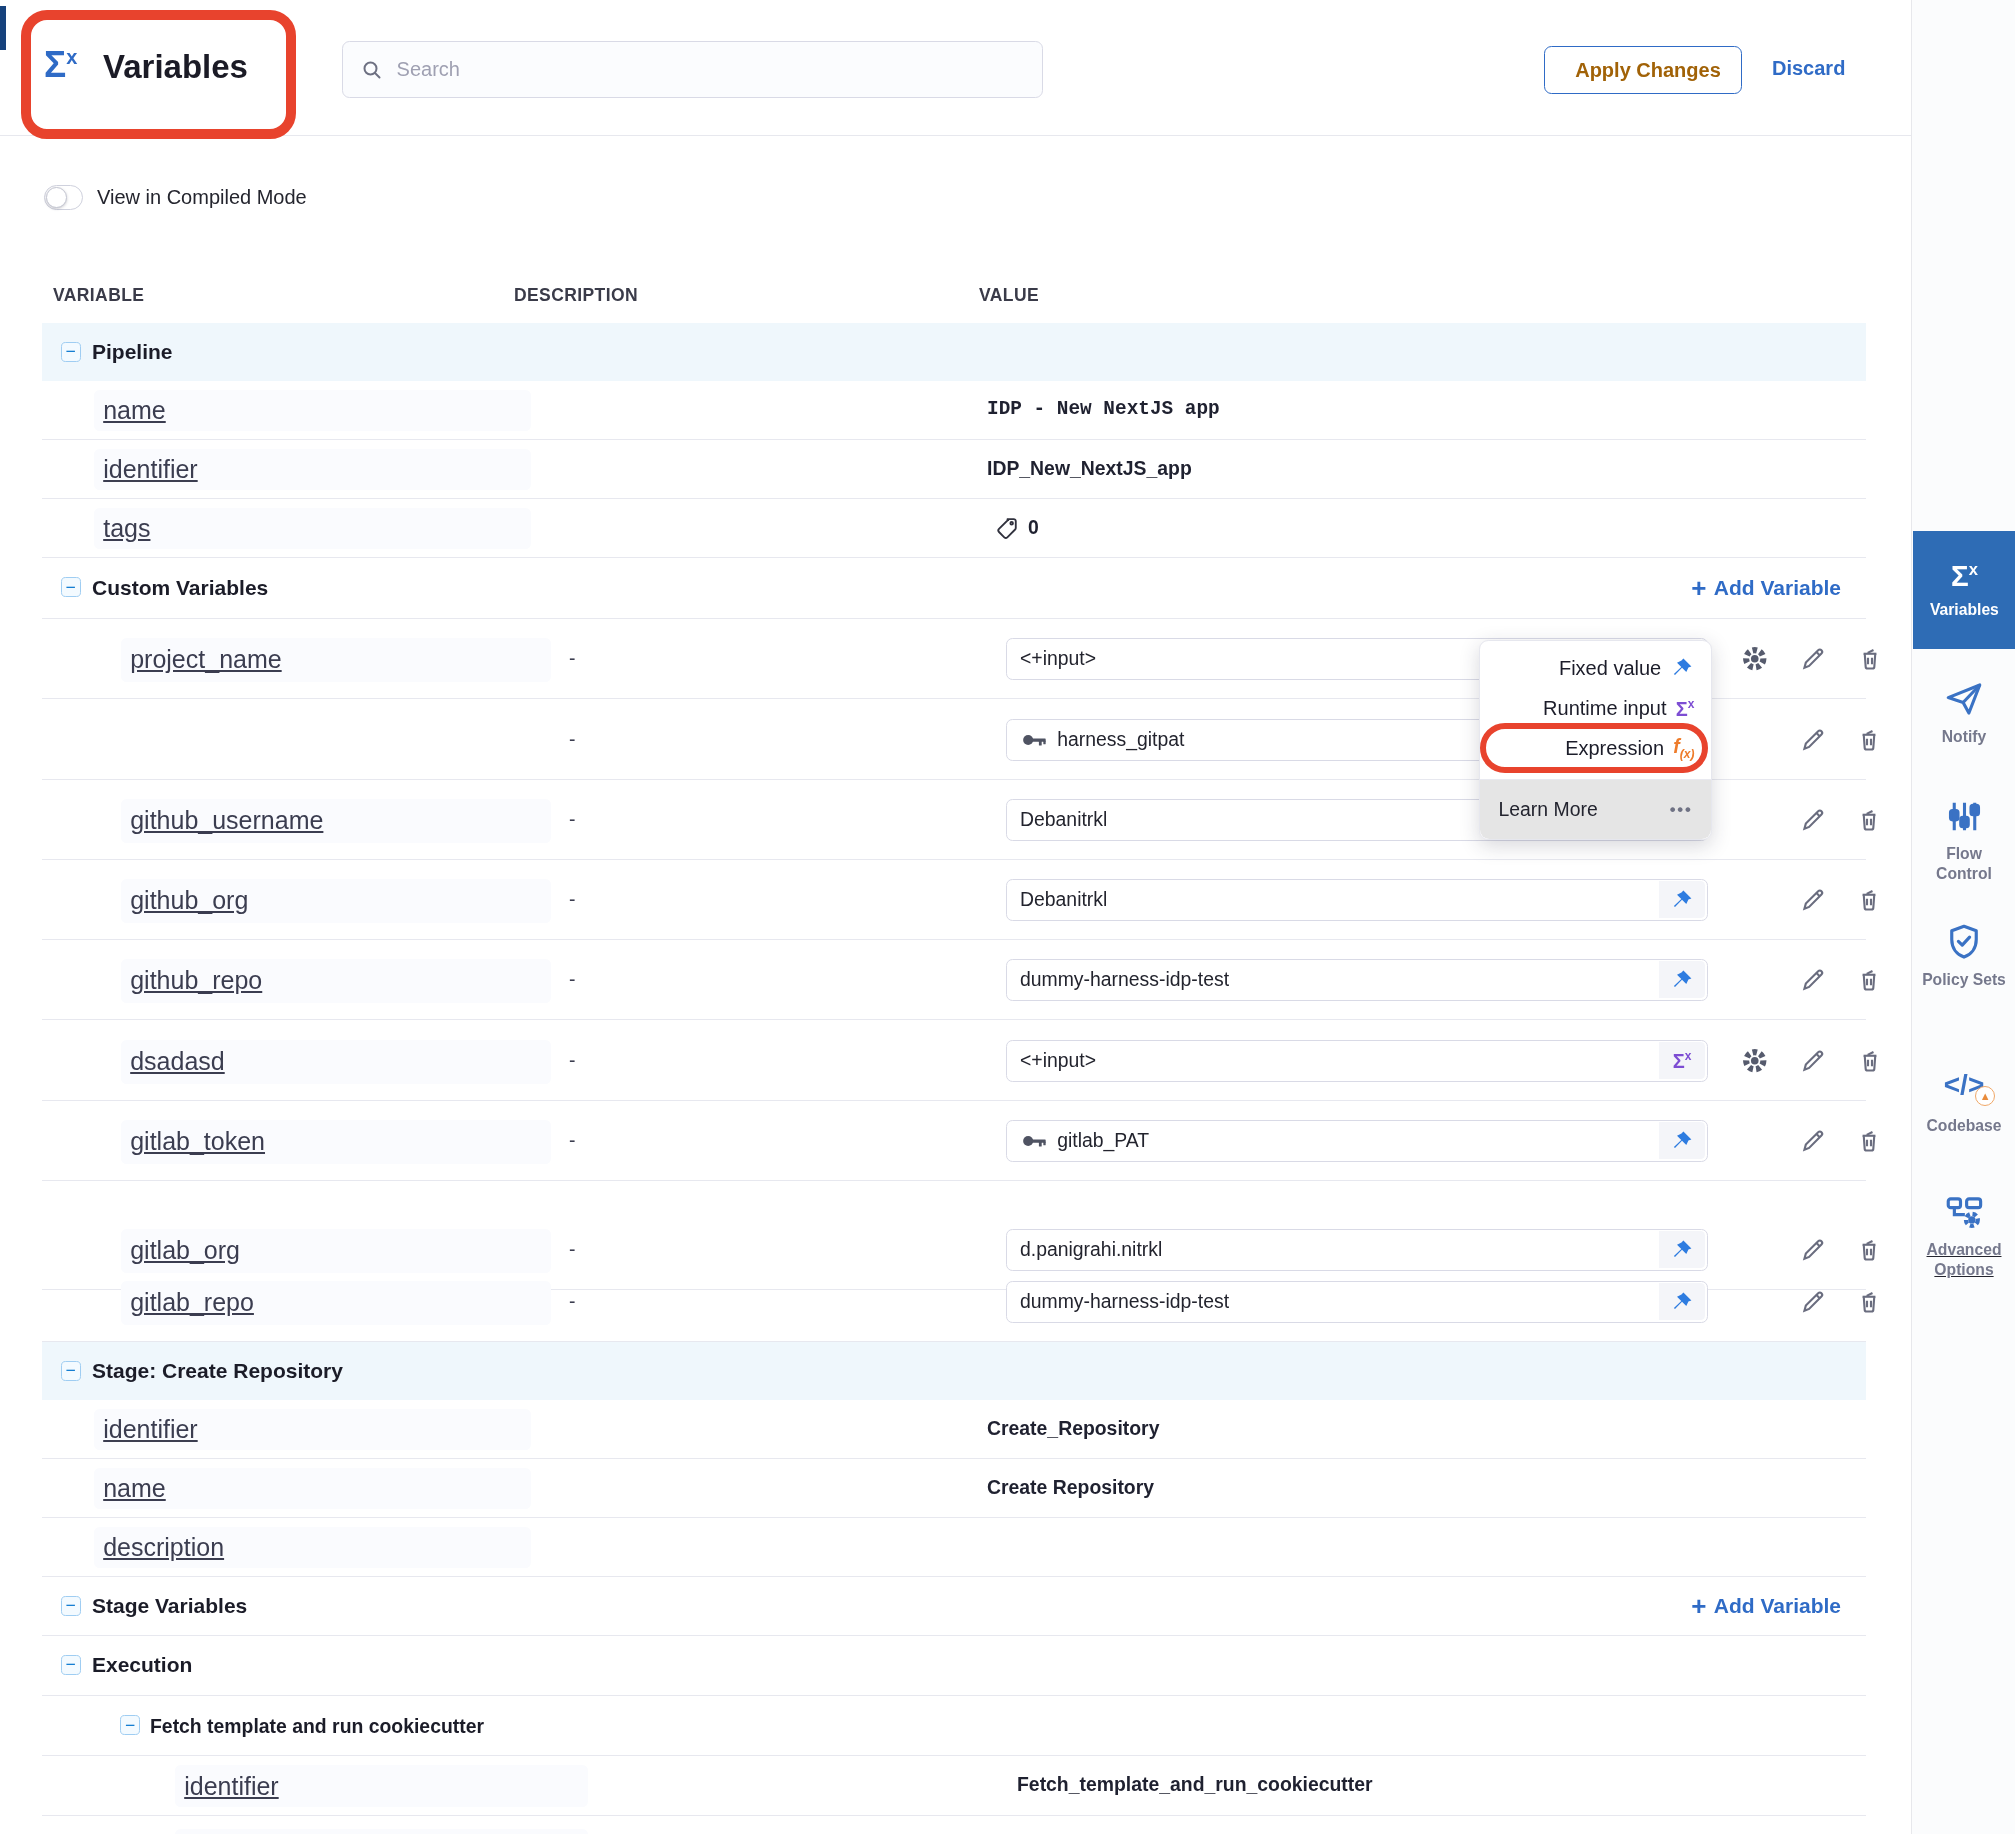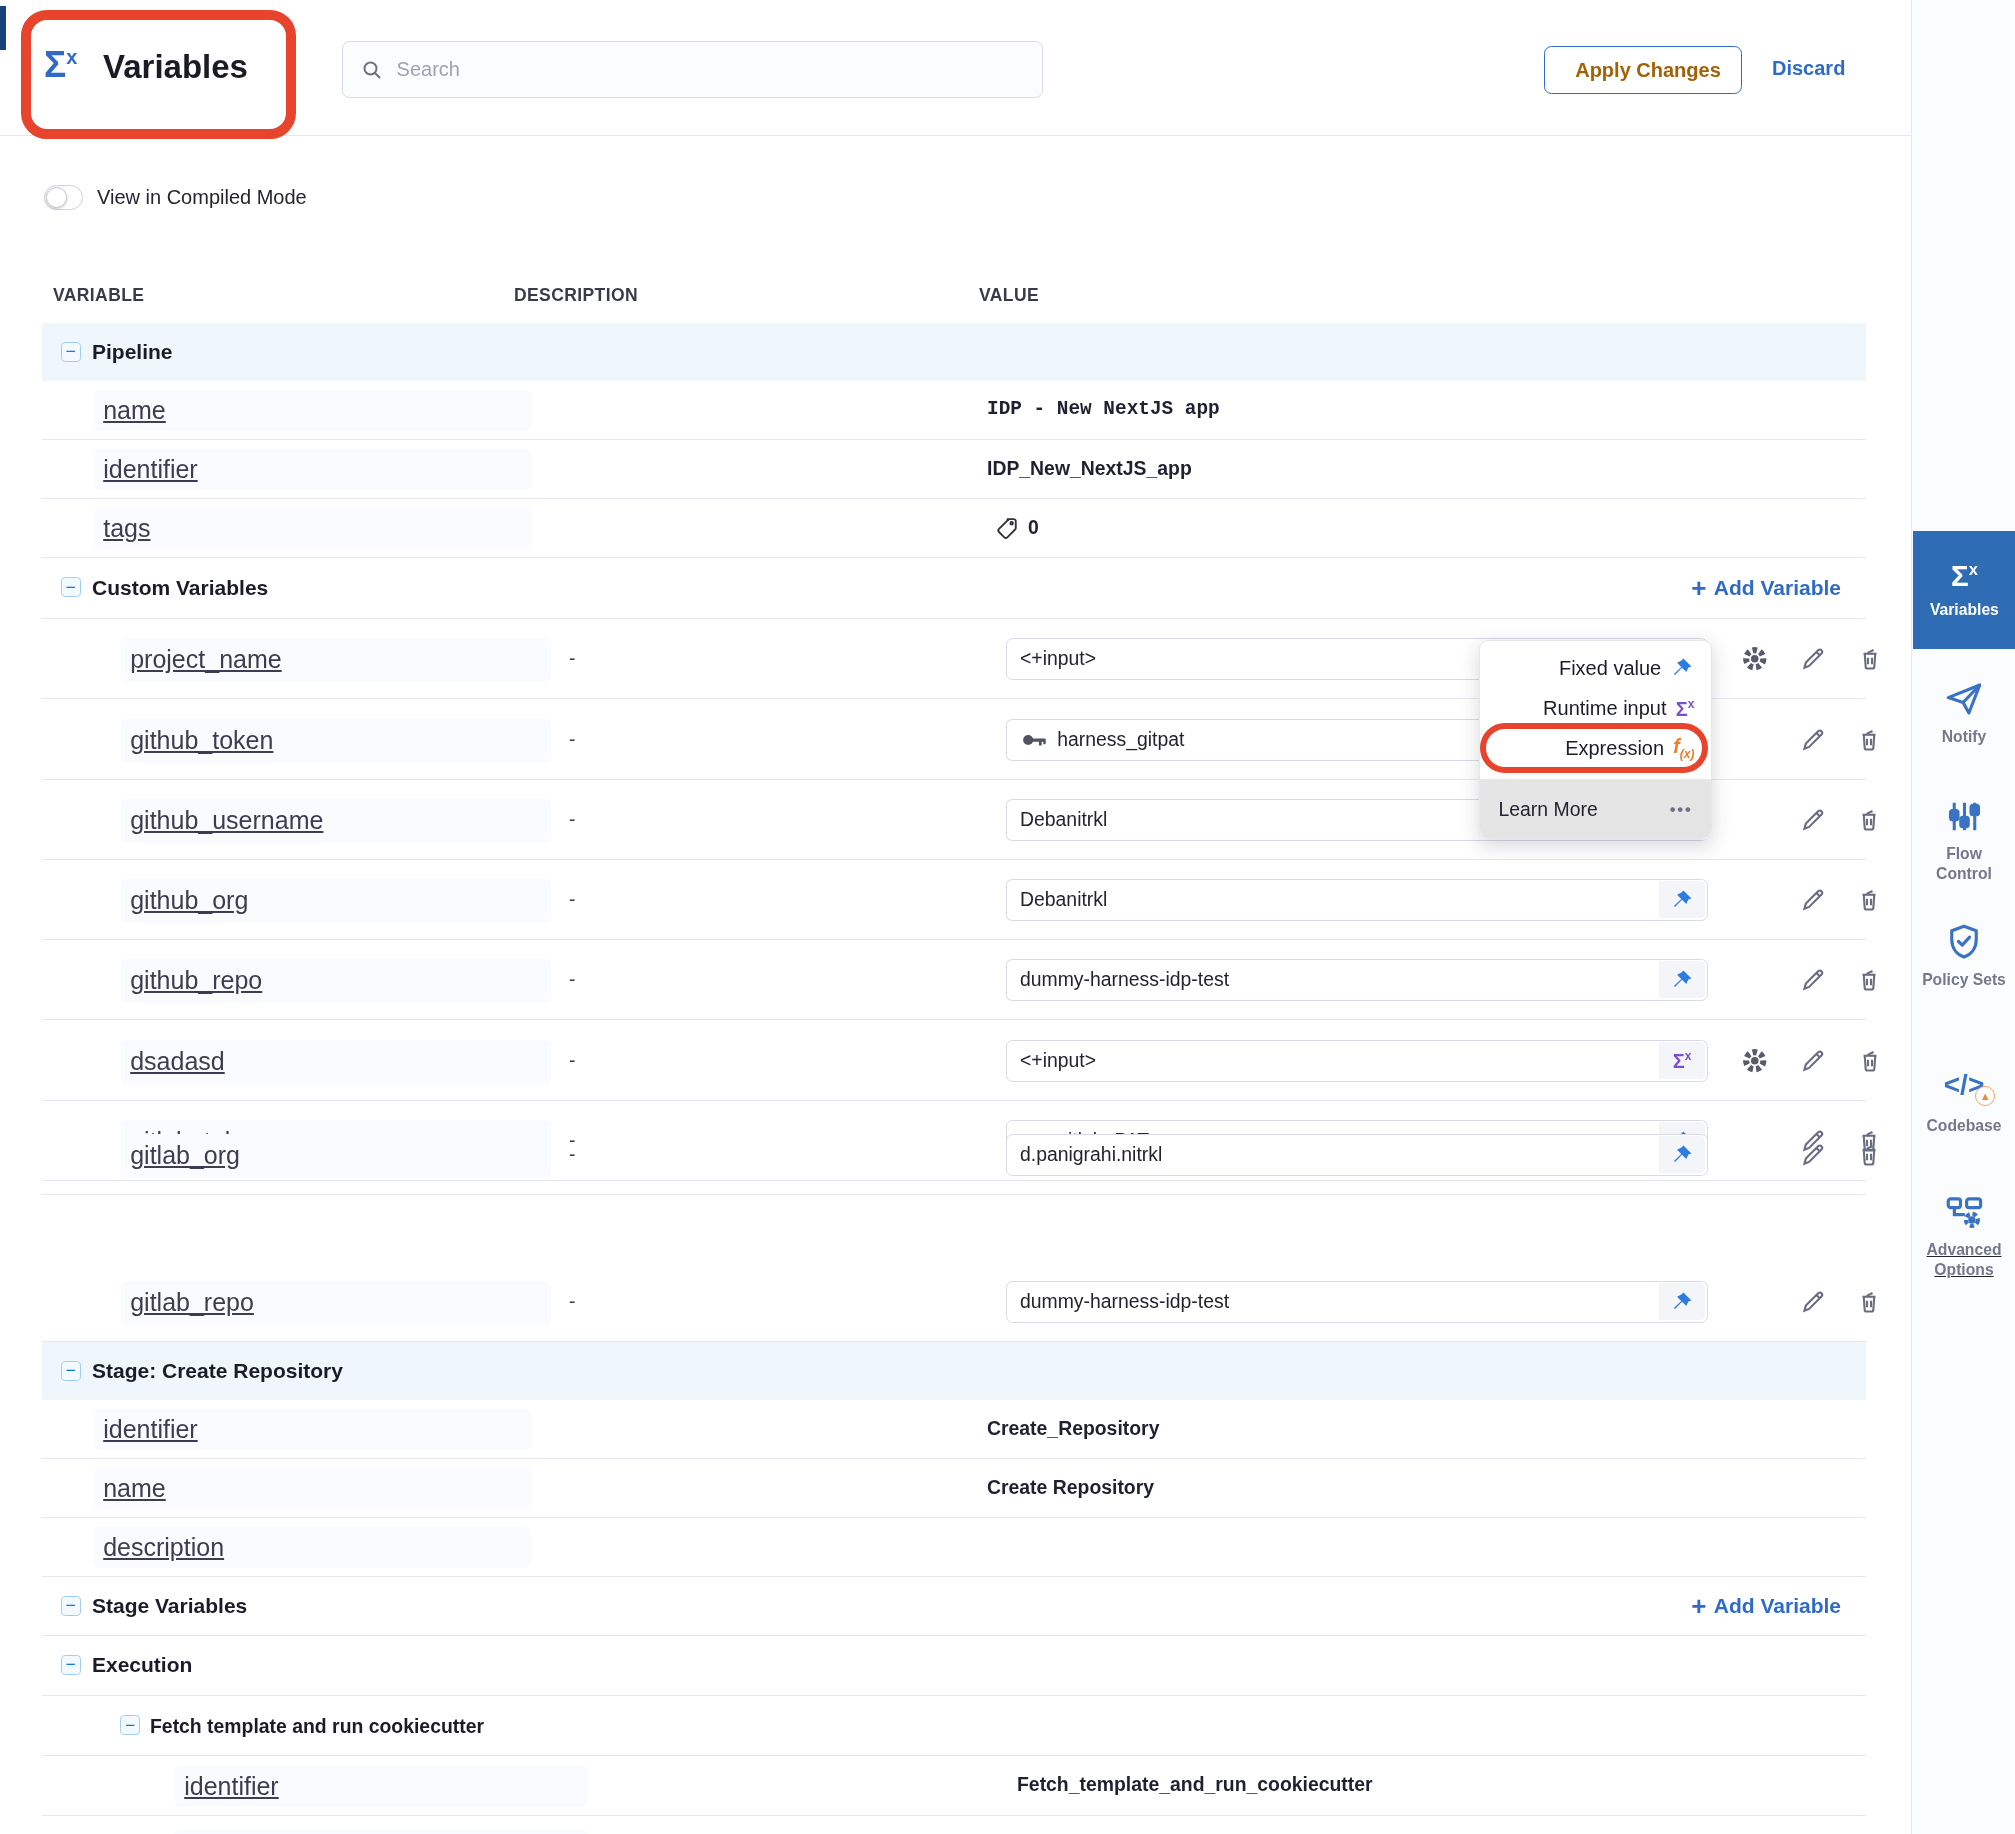--- a/index.html
+++ b/index.html
@@ -183,23 +183,20 @@
             <path d="M6.5 7.5h11"></path>
             <path d="M7.5 7.5l.8 11.2a1.6 1.6 0 0 0 1.6 1.5h4.2a1.6 1.6 0 0 0 1.6-1.5l.8-11.2"></path>
             <path d="M10.3 11v5.5M13.7 11v5.5"></path>
             <path d="M10 6.8l5-2.5"></path>
           </svg>
         </span>
     </div>
   </div>
 
   <div class="row sep" style="top:700px;height:80px;">
-    <div class="lbox" style="left:79px;top:18.5px;width:430px;height:44px;">
-        <span class="lbl">github_token</span>
-      </div>
     <span class="dash" style="top:28px;">-</span>
     <div class="vfield" style="top:18.5px;">
       <span>
           <svg width="28" height="28" viewBox="0 0 24 24" fill="#4f5362">
             <circle cx="7" cy="12" r="4.3"></circle>
             <rect x="10" y="10.7" width="12" height="2.7" rx="0.5"></rect>
             <rect x="16.2" y="12.5" width="2.4" height="4.2" rx="0.5"></rect>
             <rect x="20" y="12.5" width="2" height="3.2" rx="0.5"></rect>
           </svg>
         </span>
@@ -388,21 +385,21 @@
           <svg width="28" height="28" viewBox="0 0 24 24" fill="none" stroke="#6a6d7f" stroke-width="1.8">
             <path d="M6.5 7.5h11"></path>
             <path d="M7.5 7.5l.8 11.2a1.6 1.6 0 0 0 1.6 1.5h4.2a1.6 1.6 0 0 0 1.6-1.5l.8-11.2"></path>
             <path d="M10.3 11v5.5M13.7 11v5.5"></path>
             <path d="M10 6.8l5-2.5"></path>
           </svg>
         </span>
     </div>
   </div>
 
-  <div class="row sep" style="top:1115px;height:80px;">
+  <div class="row sep" style="top:1210px;height:80px;">
     <div class="lbox" style="left:79px;top:18.5px;width:430px;height:44px;">
         <span class="lbl">gitlab_org</span>
       </div>
     <span class="dash" style="top:28px;">-</span>
     <div class="vfield" style="top:18.5px;">
       <span class="val">d.panigrahi.nitrkl</span>
       <div class="chip">
           <svg width="24" height="24" viewBox="0 0 24 24" fill="#2e7ce0">
             <path d="M13.4 2.6l8 8-3 .9-2.1 4.5-4.3-4.3-7 7.4-1.1-1.1 7.4-7-4.3-4.3 4.5-2.1z"></path>
           </svg>

